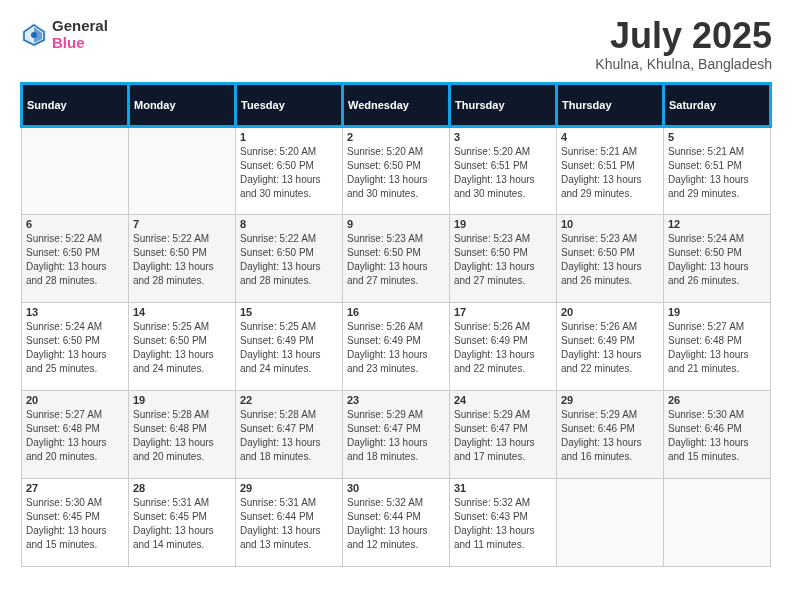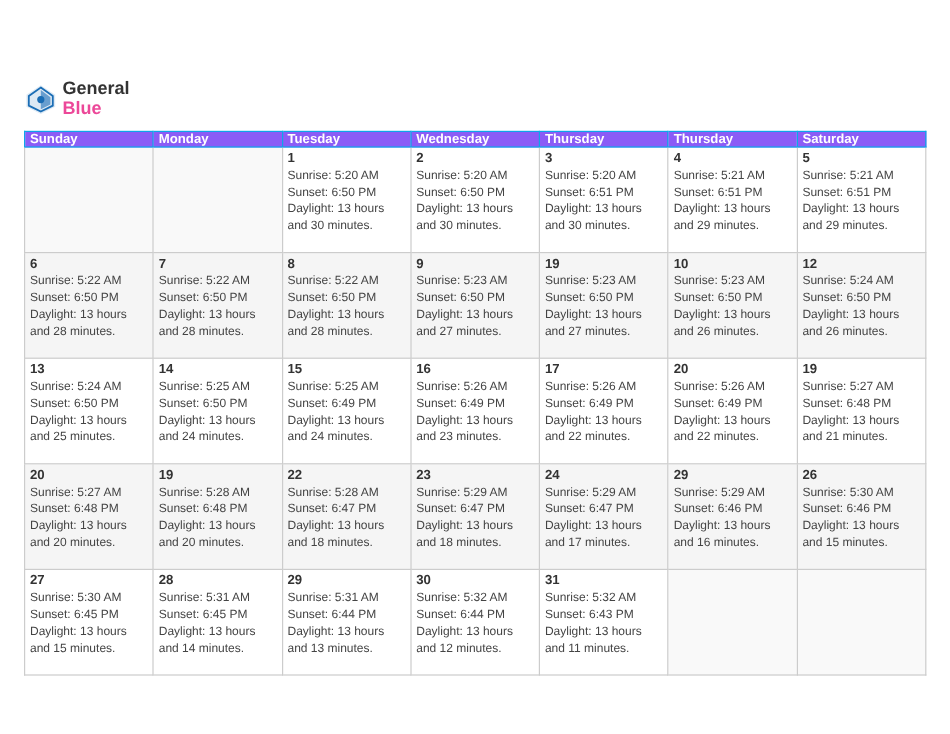--- a/index.html
+++ b/index.html
@@ -13,21 +13,20 @@
     .page {
       width: 792px;
       height: 612px;
       padding: 18px 20px;
     }
     .header {
       display: flex;
       justify-content: space-between;
       align-items: flex-start;
       margin-bottom: 10px;
-      margin-top: 48px;
     }
     .logo {
       display: flex;
       align-items: center;
       gap: 4px;
     }
     .logo-icon {
       width: 28px;
       height: 28px;
     }
@@ -44,27 +43,27 @@
       font-size: 14px;
       color: #555;
       margin-top: 2px;
     }
     .calendar {
       width: 100%;
       border-collapse: collapse;
       font-size: 9.5px;
     }
     .calendar thead th {
-      background-color: #8b5cf6;
+      background-color: #0f172a;
       color: #fff;
-      padding: 0 4px;
+      padding: 14px 4px;
       text-align: left;
       font-size: 11px;
       font-weight: bold;
-      border: 1px solid #0ea5e9;
+      border: 3px solid #0ea5e9;
     }
     .calendar tbody td {
       border: 1px solid #ccc;
       vertical-align: top;
       padding: 3px 4px;
       width: 107px;
       height: 88px;
       background: #fff;
     }
     .calendar tbody tr:nth-child(even) td {
@@ -100,20 +99,24 @@
       </svg>
       <div>
         <div style="font-size:15px;font-weight:bold;color:#333;line-height:1.1">
           <span style="color:#333;font-weight:bold;font-size:15px">General</span>
         </div>
         <div style="font-size:15px;font-weight:bold;color:#1a6db5;line-height:1.1">
           <span style="color:#ec4899;font-weight:bold;font-size:15px">Blue</span>
         </div>
       </div>
     </div>
+    <div class="title-block">
+      <div class="month-title">July 2025</div>
+      <div class="location-title">Khulna, Khulna, Bangladesh</div>
+    </div>
   </div>
 
   <table class="calendar">
     <thead>
       <tr>
         <th>Sunday</th>
         <th>Monday</th>
         <th>Tuesday</th>
         <th>Wednesday</th>
         <th>Thursday</th>

